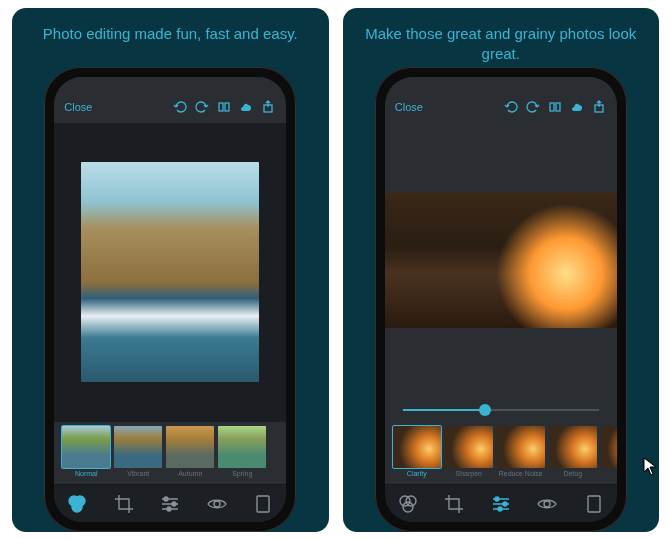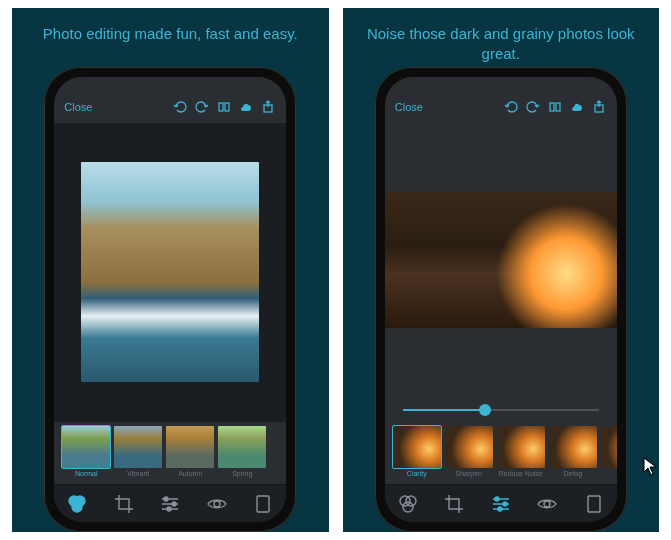--- a/index.html
+++ b/index.html
@@ -1,17 +1,17 @@
 <!DOCTYPE html>
 <html><head>
 <meta charset="utf-8">
 <style>
 *{margin:0;padding:0;box-sizing:border-box;font-family:-apple-system,BlinkMacSystemFont,sans-serif}
 body{background:#fff;width:671px;height:540px;display:flex;gap:14px;padding:8px 12px}
-.panel{flex:1;background:#073642;border-radius:0;display:flex;flex-direction:column;align-items:center;padding:12px 8px 0;overflow:hidden}
+.panel{flex:1;background:#073642;border-radius:14px;display:flex;flex-direction:column;align-items:center;padding:12px 8px 0;overflow:hidden}
 .tagline{color:#3bb4d4;font-size:15px;text-align:center;height:48px;display:flex;align-items:flex-start;justify-content:center;padding-top:4px;line-height:1.35}
 .phone{width:252px;height:480px;background:#0c0c0c;border-radius:36px;padding:10px;position:relative;box-shadow:inset 0 0 0 1px #333}
 .phone-inner{width:100%;height:100%;background:#2a2e33;border-radius:28px;overflow:hidden;display:flex;flex-direction:column;position:relative}
 .speaker{position:absolute;top:22px;left:50%;transform:translateX(-50%);width:42px;height:5px;background:#222;border-radius:3px}
 .camera{position:absolute;top:21px;left:50%;transform:translateX(-48px);width:7px;height:7px;background:#222;border-radius:50%}
 .status-bar{height:14px;background:#2a2e33}
 .topbar{height:32px;display:flex;align-items:center;padding:0 10px;color:#3bb4d4;gap:6px}
 .topbar .close{font-size:11px;flex:1}
 .topbar .ticon{width:16px;height:16px;display:flex;align-items:center;justify-content:center}
 .topbar svg{stroke:#3bb4d4;fill:none;stroke-width:1.3}
@@ -137,21 +137,21 @@
             <svg viewBox="0 0 22 22">
               <rect x="5" y="3" width="12" height="16" rx="1"></rect>
             </svg>
           </span>
       </div>
     </div>
   </div>
 </div>
 
 <div class="panel">
-  <div class="tagline">Noise those dark and grainy photos look great.</div>
+  <div class="tagline">Make those great and grainy photos look great.</div>
   <div class="phone">
     <div class="camera"></div>
       <div class="speaker"></div>
     <div class="phone-inner">
       <div class="status-bar"></div>
       <div class="topbar">
         <span class="close">Close</span>
         <span class="ticon">
             <svg viewBox="0 0 16 16">
               <path d="M4 8 A5 5 0 1 1 5 11 M4 8l-2-2 M4 8l2-2"></path>

